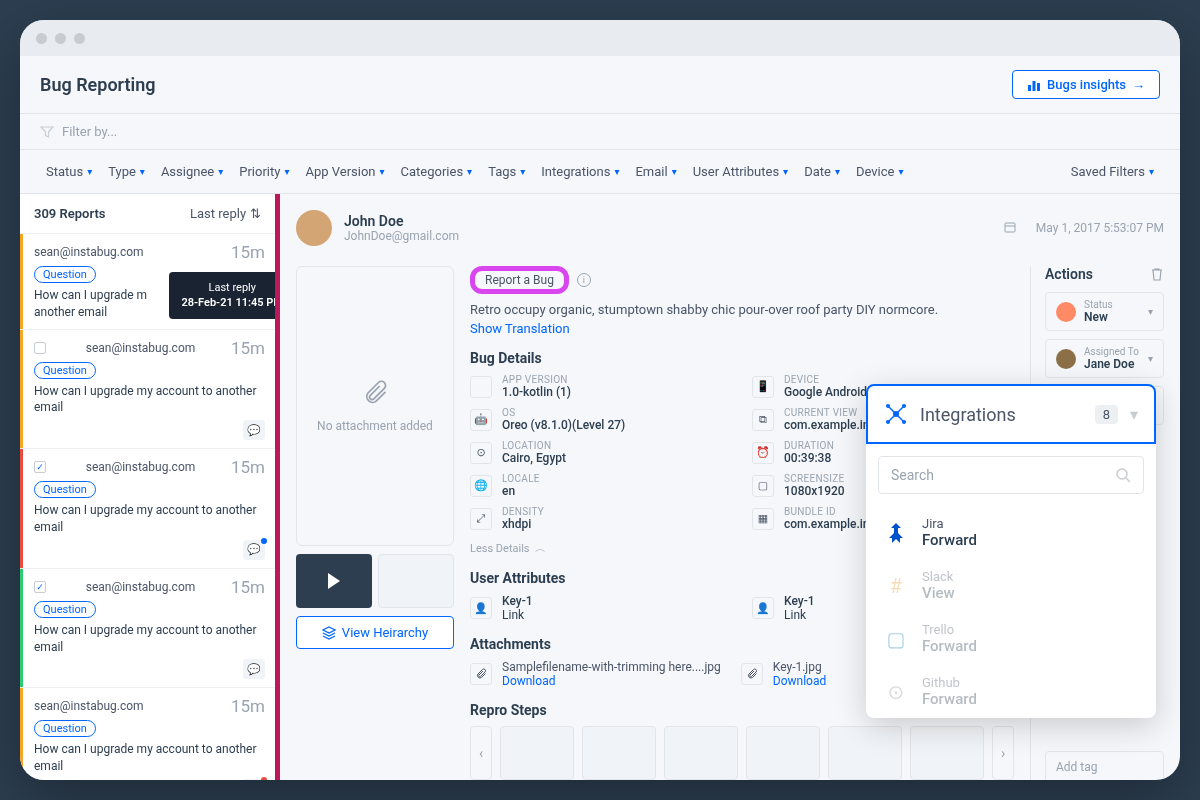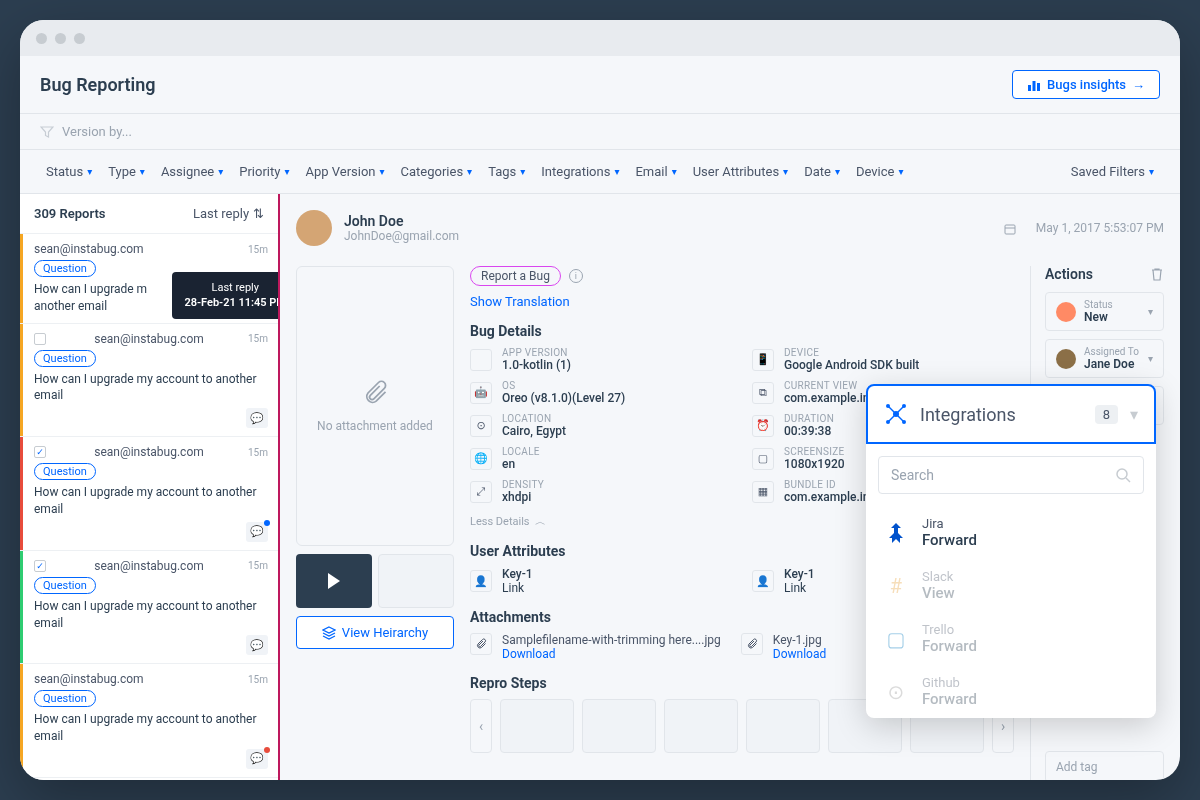--- a/index.html
+++ b/index.html
@@ -10,71 +10,71 @@
 .header{display:flex;align-items:center;justify-content:space-between;padding:14px 20px;border-bottom:1px solid #e1e5ea}
 .header h1{font-size:18px;font-weight:600;color:#2c3e50}
 .insights-btn{border:1px solid #0066ff;color:#0066ff;background:#fff;padding:6px 14px;border-radius:4px;font-size:13px;font-weight:500;display:flex;align-items:center;gap:6px;cursor:pointer}
 .filter-bar{padding:10px 20px;border-bottom:1px solid #e1e5ea;display:flex;align-items:center;gap:8px;color:#9aa4b0;font-size:13px}
 .filter-ic{width:14px;height:14px;opacity:.5}
 .chips{display:flex;align-items:center;padding:10px 20px;border-bottom:1px solid #e1e5ea;gap:4px;flex-wrap:wrap}
 .chip{color:#4a5568;font-size:13px;padding:4px 6px;display:flex;align-items:center;gap:4px;cursor:pointer}
 .chip .caret{color:#0066ff;font-size:10px}
 .saved{margin-left:auto}
 .body{display:flex;flex:1;overflow:hidden;position:relative}
-.sidebar{width:260px;border-right:2px solid #be185d;background:#fff;overflow-y:auto;position:relative}
+.sidebar{width:260px;border-right:5px solid #be185d;background:#fff;overflow-y:auto;position:relative}
 .sb-head{display:flex;justify-content:space-between;padding:12px 14px;font-size:13px;color:#2c3e50;font-weight:600}
 .sb-sort{font-weight:400;color:#4a5568;display:flex;align-items:center;gap:4px}
 .report{border-top:1px solid #edf0f3;padding:8px 10px 8px 14px;position:relative;font-size:12px}
 .report::before{content:"";position:absolute;left:0;top:0;bottom:0;width:3px}
 .c-yellow::before{background:#f5a623}
 .c-red::before{background:#e74c3c}
 .c-green::before{background:#2ecc71}
 .r-top{display:flex;justify-content:space-between;color:#4a5568;align-items:center}
 .r-email{font-size:12px}
-.r-time{font-size:10px;color:#9aa4b0}
+.r-time{font-size:17px;color:#9aa4b0}
 .r-tag{display:inline-block;border:1px solid #0066ff;color:#0066ff;border-radius:10px;padding:1px 8px;font-size:11px;margin:4px 0}
 .r-text{color:#2c3e50;line-height:1.4}
 .r-foot{display:flex;justify-content:flex-end;margin-top:4px}
 .r-ic{width:22px;height:20px;background:#f0f3f7;border-radius:3px;display:flex;align-items:center;justify-content:center;font-size:11px;color:#4a5568;position:relative}
 .r-ic.blue{color:#0066ff}
 .r-ic .dot{position:absolute;top:-2px;right:-2px;width:6px;height:6px;border-radius:50%;background:#0066ff}
 .r-ic .dot.red{background:#e74c3c}
 .chk{width:12px;height:12px;border:1px solid #c7ccd1;border-radius:2px;display:inline-flex;align-items:center;justify-content:center;margin-right:4px;font-size:9px;color:#0066ff}
 .tooltip{position:absolute;background:#1a2332;color:#fff;padding:8px 12px;border-radius:4px;font-size:11px;top:78px;right:-20px;z-index:5;text-align:center;line-height:1.4}
 .tooltip::before{content:"";position:absolute;left:-5px;top:12px;border:5px solid transparent;border-right-color:#1a2332}
 .main{flex:1;overflow-y:auto;padding:16px;position:relative}
 .user-head{display:flex;align-items:center;gap:12px;margin-bottom:20px}
 .avatar{width:36px;height:36px;border-radius:50%;background:#d4a574}
 .user-info .name{font-weight:600;color:#2c3e50;font-size:14px}
 .user-info .email{color:#9aa4b0;font-size:12px}
-.timestamp{margin-left:auto;color:#9aa4b0;font-size:12px;display:flex;align-items:flex-end;gap:20px}
+.timestamp{margin-left:auto;color:#9aa4b0;font-size:12px;display:flex;align-items:flex-start;gap:20px}
 .content-row{display:flex;gap:16px}
 .attach-col{width:160px}
 .attach-box{border:1px solid #e1e5ea;border-radius:6px;height:280px;display:flex;flex-direction:column;align-items:center;justify-content:center;color:#9aa4b0;font-size:12px;gap:12px}
 .attach-ic{font-size:28px;color:#9aa4b0}
 .thumbs{display:flex;gap:6px;margin-top:8px}
 .thumb{width:76px;height:54px;background:#2c3e50;border-radius:4px;position:relative;display:flex;align-items:center;justify-content:center}
 .thumb.light{background:#f0f3f7;border:1px solid #e1e5ea}
 .play{width:0;height:0;border-left:12px solid #fff;border-top:8px solid transparent;border-bottom:8px solid transparent}
 .hier-btn{width:100%;border:1px solid #0066ff;color:#0066ff;background:#fff;padding:8px;border-radius:4px;font-size:13px;margin-top:8px;cursor:pointer;display:flex;align-items:center;justify-content:center;gap:6px}
 .details{flex:1}
 .report-title{display:flex;align-items:center;gap:8px;margin-bottom:8px}
-.rt-badge{border:1px solid #d946ef;border-radius:12px;padding:2px 10px;font-size:12px;color:#4a5568}
+.rt-badge{border:5px solid #d946ef;border-radius:12px;padding:2px 10px;font-size:12px;color:#4a5568}
 .info-ic{width:14px;height:14px;border:1px solid #9aa4b0;border-radius:50%;display:flex;align-items:center;justify-content:center;font-size:9px;color:#9aa4b0}
 .desc{color:#4a5568;font-size:13px;margin-bottom:4px}
 .link{color:#0066ff;font-size:13px;cursor:pointer}
 .sec-h{font-weight:700;color:#2c3e50;font-size:14px;margin:14px 0 8px}
 .grid{display:grid;grid-template-columns:1fr 1fr;gap:8px 20px}
 .field{display:flex;align-items:center;gap:10px}
 .f-ic{width:22px;height:22px;border:1px solid #e1e5ea;border-radius:3px;display:flex;align-items:center;justify-content:center;font-size:11px;color:#4a5568}
 .f-txt .label{font-size:10px;color:#9aa4b0;text-transform:uppercase;letter-spacing:.3px}
 .f-txt .val{font-size:12px;color:#2c3e50;font-weight:500}
 .less{color:#9aa4b0;font-size:11px;margin-top:10px;cursor:pointer}
 .att-row{display:flex;gap:20px}
-.att-item{display:flex;gap:10px}
+.att-item{display:flex;align-items:center;gap:10px}
 .att-item .val{font-size:12px;color:#4a5568}
 .att-item .dl{color:#0066ff;font-size:12px;cursor:pointer}
 .repro{display:flex;gap:8px;margin-top:8px;align-items:center}
 .rep-thumb{width:74px;height:54px;background:#f0f3f7;border:1px solid #e1e5ea;border-radius:4px}
 .nav-arr{width:22px;height:54px;border:1px solid #e1e5ea;border-radius:4px;display:flex;align-items:center;justify-content:center;color:#9aa4b0;cursor:pointer;font-size:14px}
 .actions{width:190px;border-left:1px solid #e1e5ea;padding:0 0 0 14px}
 .act-head{display:flex;justify-content:space-between;align-items:center;margin-bottom:10px}
 .act-head h3{font-size:14px;font-weight:600;color:#2c3e50}
 .trash{color:#9aa4b0;cursor:pointer}
 .act-field{border:1px solid #e1e5ea;border-radius:4px;padding:6px 10px;margin-bottom:8px;display:flex;align-items:center;gap:8px;cursor:pointer}
@@ -120,21 +120,21 @@
       <span>→</span>
     </button>
   </div>
 
   <div class="filter-bar">
     <span>
       <svg class="filter-ic" viewBox="0 0 14 14">
           <path d="M1 2h12l-4.5 5v5l-3-1.5V7z" fill="none" stroke="#9aa4b0" stroke-width="1.2"></path>
         </svg>
     </span>
-    <span>Version by...</span>
+    <span>Filter by...</span>
   </div>
 
   <div class="chips" id="chips-row">
       <div class="chip">
         <span>Status</span>
         <span class="caret">▾</span>
       </div>
       <div class="chip">
         <span>Type</span>
         <span class="caret">▾</span>
@@ -276,20 +276,21 @@
             </span>
             <span>View Heirarchy</span>
           </button>
         </div>
 
         <div class="details">
           <div class="report-title">
             <span class="rt-badge">Report a Bug</span>
             <span class="info-ic">i</span>
           </div>
+          <div class="desc">Retro occupy organic, stumptown shabby chic pour-over roof party DIY normcore.</div>
           <div class="link">Show Translation</div>
 
           <div class="sec-h">Bug Details</div>
           <div class="grid" id="fields-grid">
               <div class="field">
                 <div class="f-ic"></div>
                 <div class="f-txt">
                   <div class="label">APP VERSION</div>
                   <div class="val">1.0-kotlin (1)</div>
                 </div>

